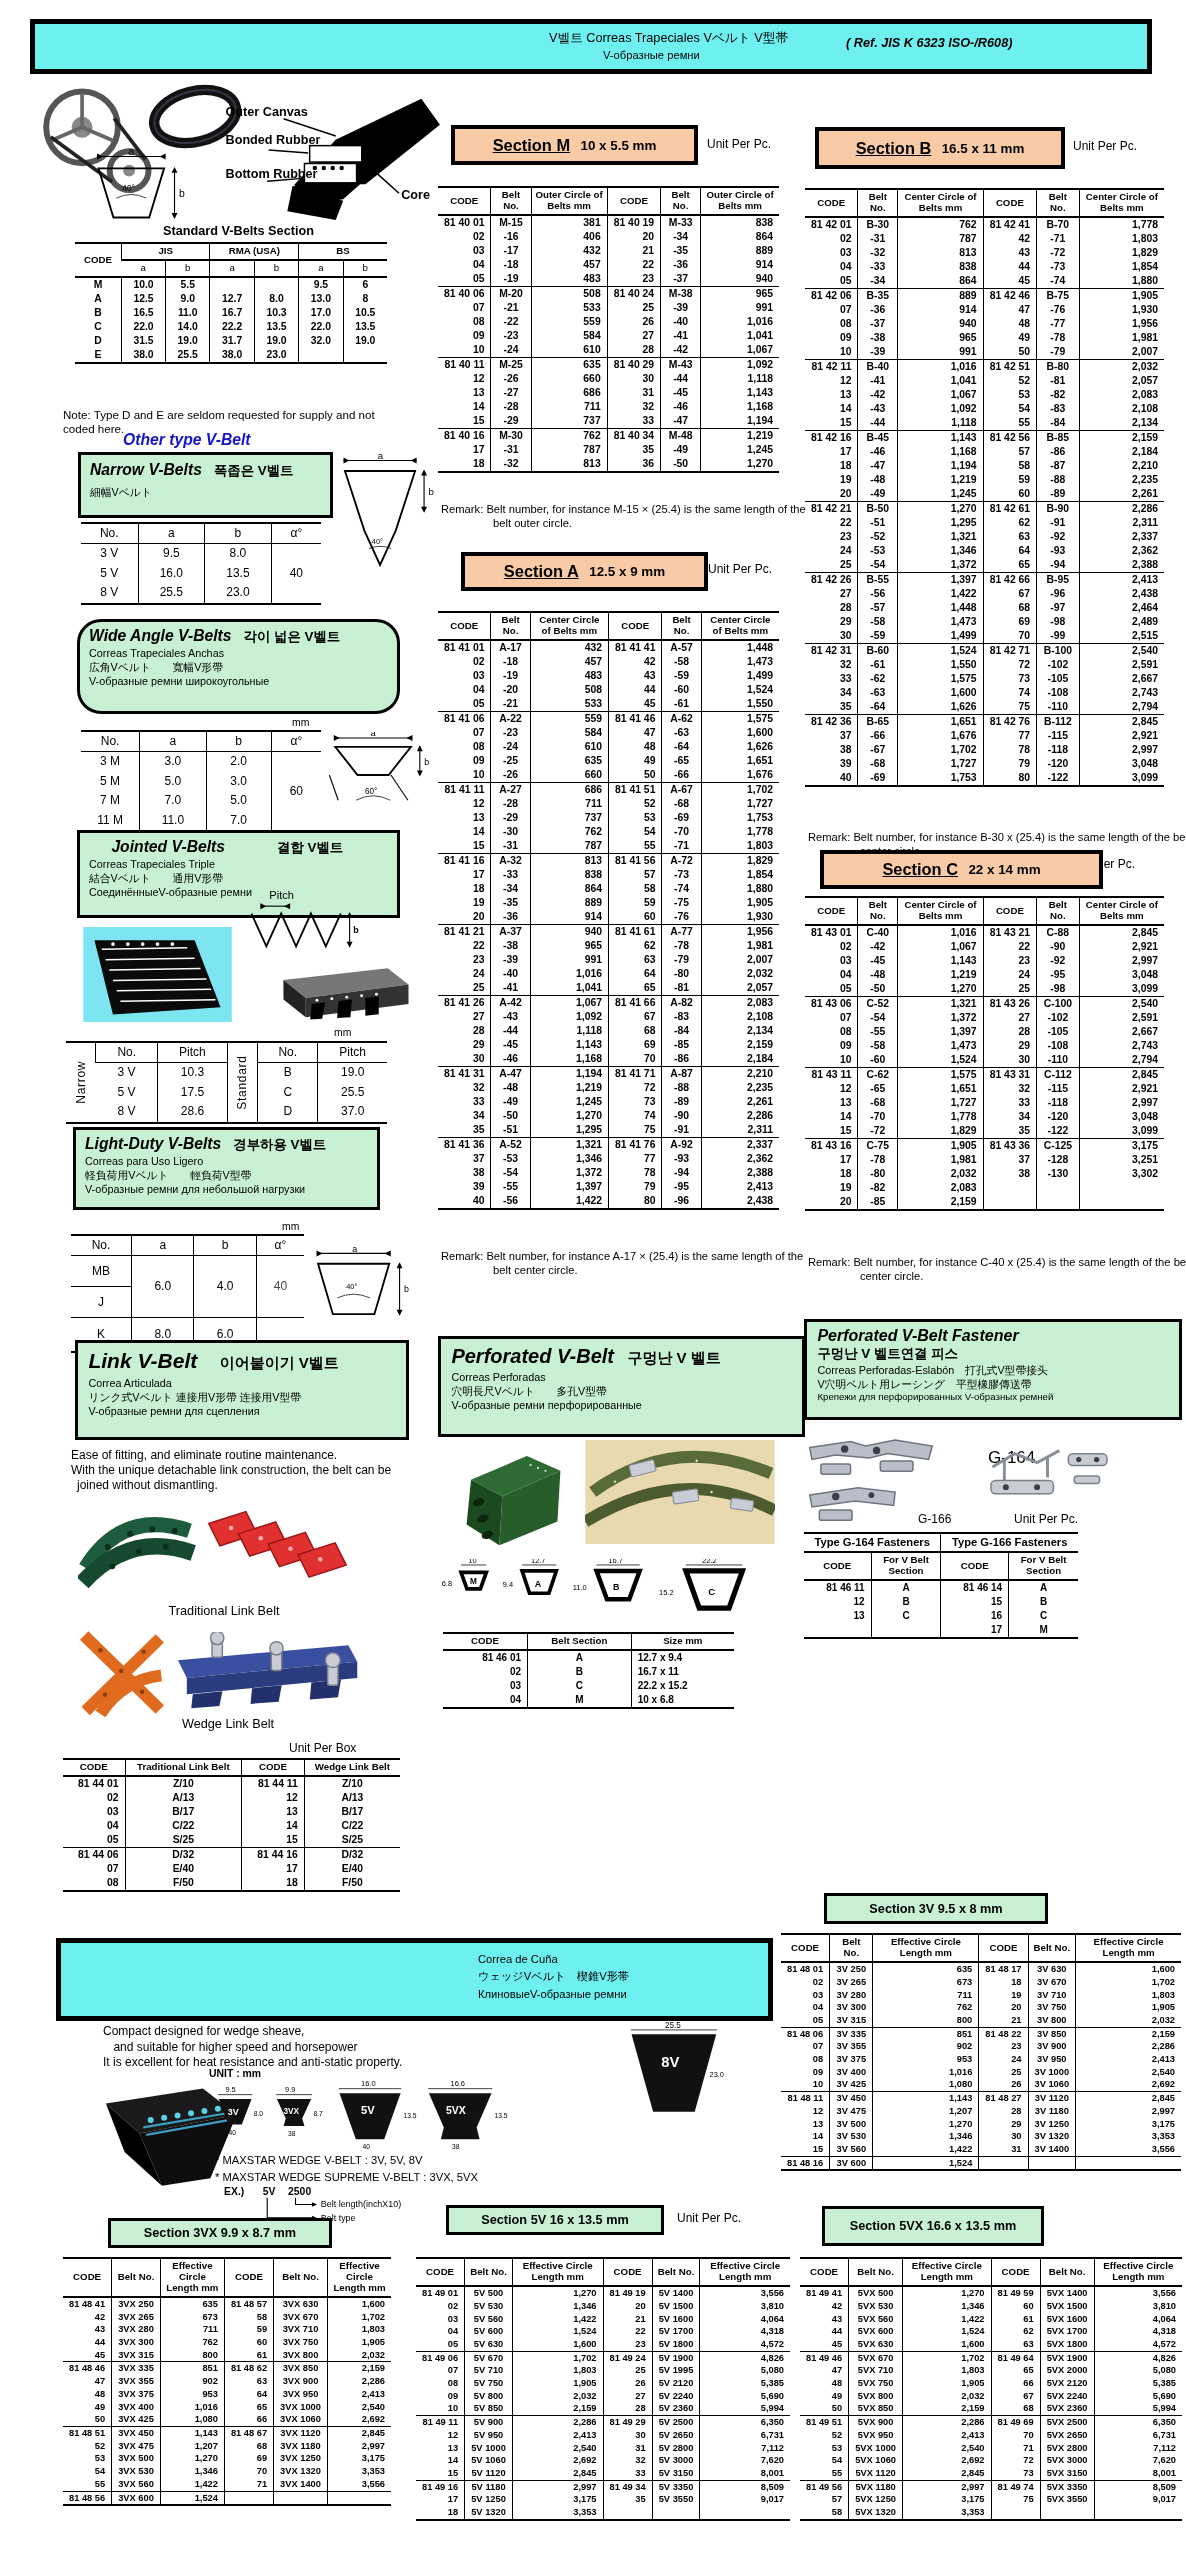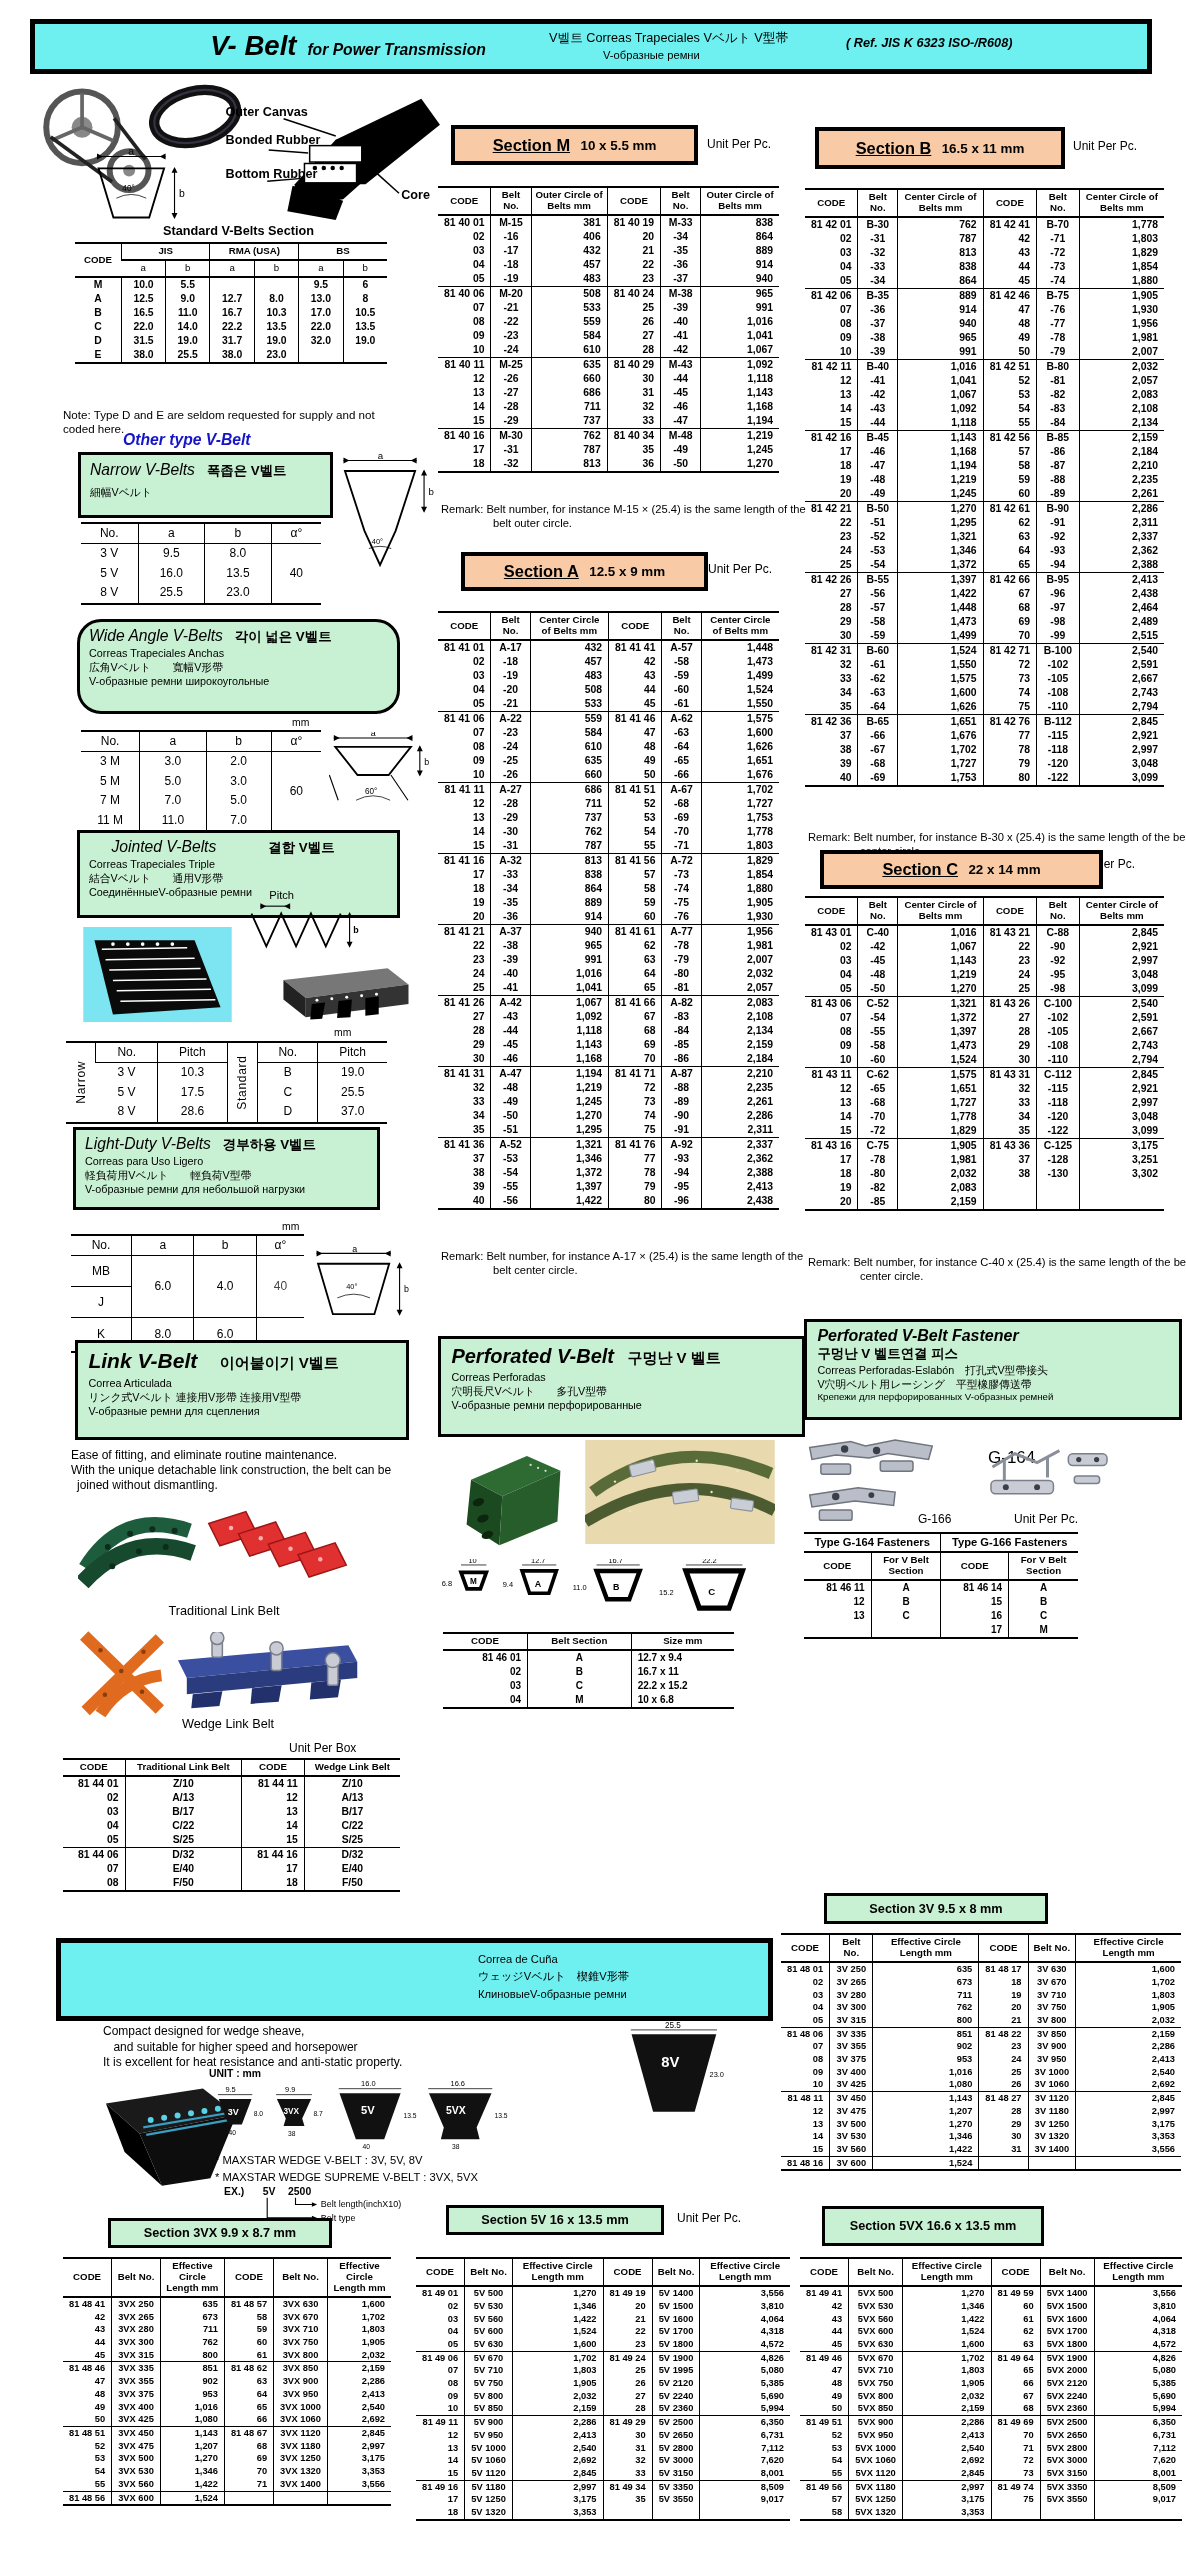--- a/index.html
+++ b/index.html
@@ -25,33 +25,29 @@
   .al-l{text-align:left}.al-c{text-align:center}.al-r{text-align:right}
   .small td{font-size:9.3px;height:12.7px;line-height:12.7px;}
   .mid td{font-size:10px;height:14px;line-height:14px;}
   .mini th{font-size:12px;font-weight:400;border-bottom:1.9px solid #000;padding:3px 4.5px;}
   .mini td{font-size:12px;font-weight:400;height:19.4px;line-height:19.4px;text-align:center;padding:0 7.5px;}
   .vert{writing-mode:vertical-rl;transform:rotate(180deg);font-size:11.2px;font-weight:700;letter-spacing:0.7px;}
   .remark{font-size:11.2px;line-height:1.25;padding-left:52px;text-indent:-52px;}
   .upp{font-size:12px;font-weight:400;}
   .notetxt{font-size:11.6px;line-height:1.25;}
   
-  .gb-t1{font-size:15.7px;font-weight:400;font-style:italic;}
+  .gb-t1{font-size:15.7px;font-weight:700;font-style:italic;}
   .gb-ko{font-size:13.4px;font-weight:700;font-style:normal;margin-left:12px;}
   .gb-line{font-size:10.8px;line-height:1.3;}
   svg text{font-family:"Liberation Sans","DejaVu Sans",sans-serif;}
 </style>
 </head>
 <body>
 
 <div class="abs cyan blackbox" style="left:30px;top:19.4px;width:1112px;height:45px;">
-  <span class="abs" style="left:119px;top:6px;width:388px;text-align:center;">
-    <span style="font-size:27.6px;font-weight:700;font-style:italic;">V- Belt</span>
-    <span style="font-size:15.7px;font-weight:700;font-style:italic;margin-left:7.5px;">for Power Transmission</span>
-  </span>
   <span class="abs" style="left:514px;top:6px;font-size:12.7px;">V벨트  Correas Trapeciales  Vベルト  V型帯</span>
   <span class="abs" style="left:568px;top:24.6px;font-size:11.2px;">V-образные ремни</span>
   <span class="abs" style="left:811px;top:12px;font-size:12.7px;font-weight:700;font-style:italic;">( Ref. JIS K 6323 ISO-/R608)</span>
 </div>
 
 <svg class="abs" style="left:41px;top:81px;" width="112" height="118" viewBox="0 0 150 158">
   <circle cx="55" cy="62" r="48" fill="none" stroke="#555" stroke-width="8"></circle>
   <circle cx="55" cy="62" r="14" fill="#888"></circle>
   <line x1="55" y1="62" x2="55" y2="16" stroke="#666" stroke-width="5"></line>
   <line x1="55" y1="62" x2="97" y2="80" stroke="#666" stroke-width="5"></line>

